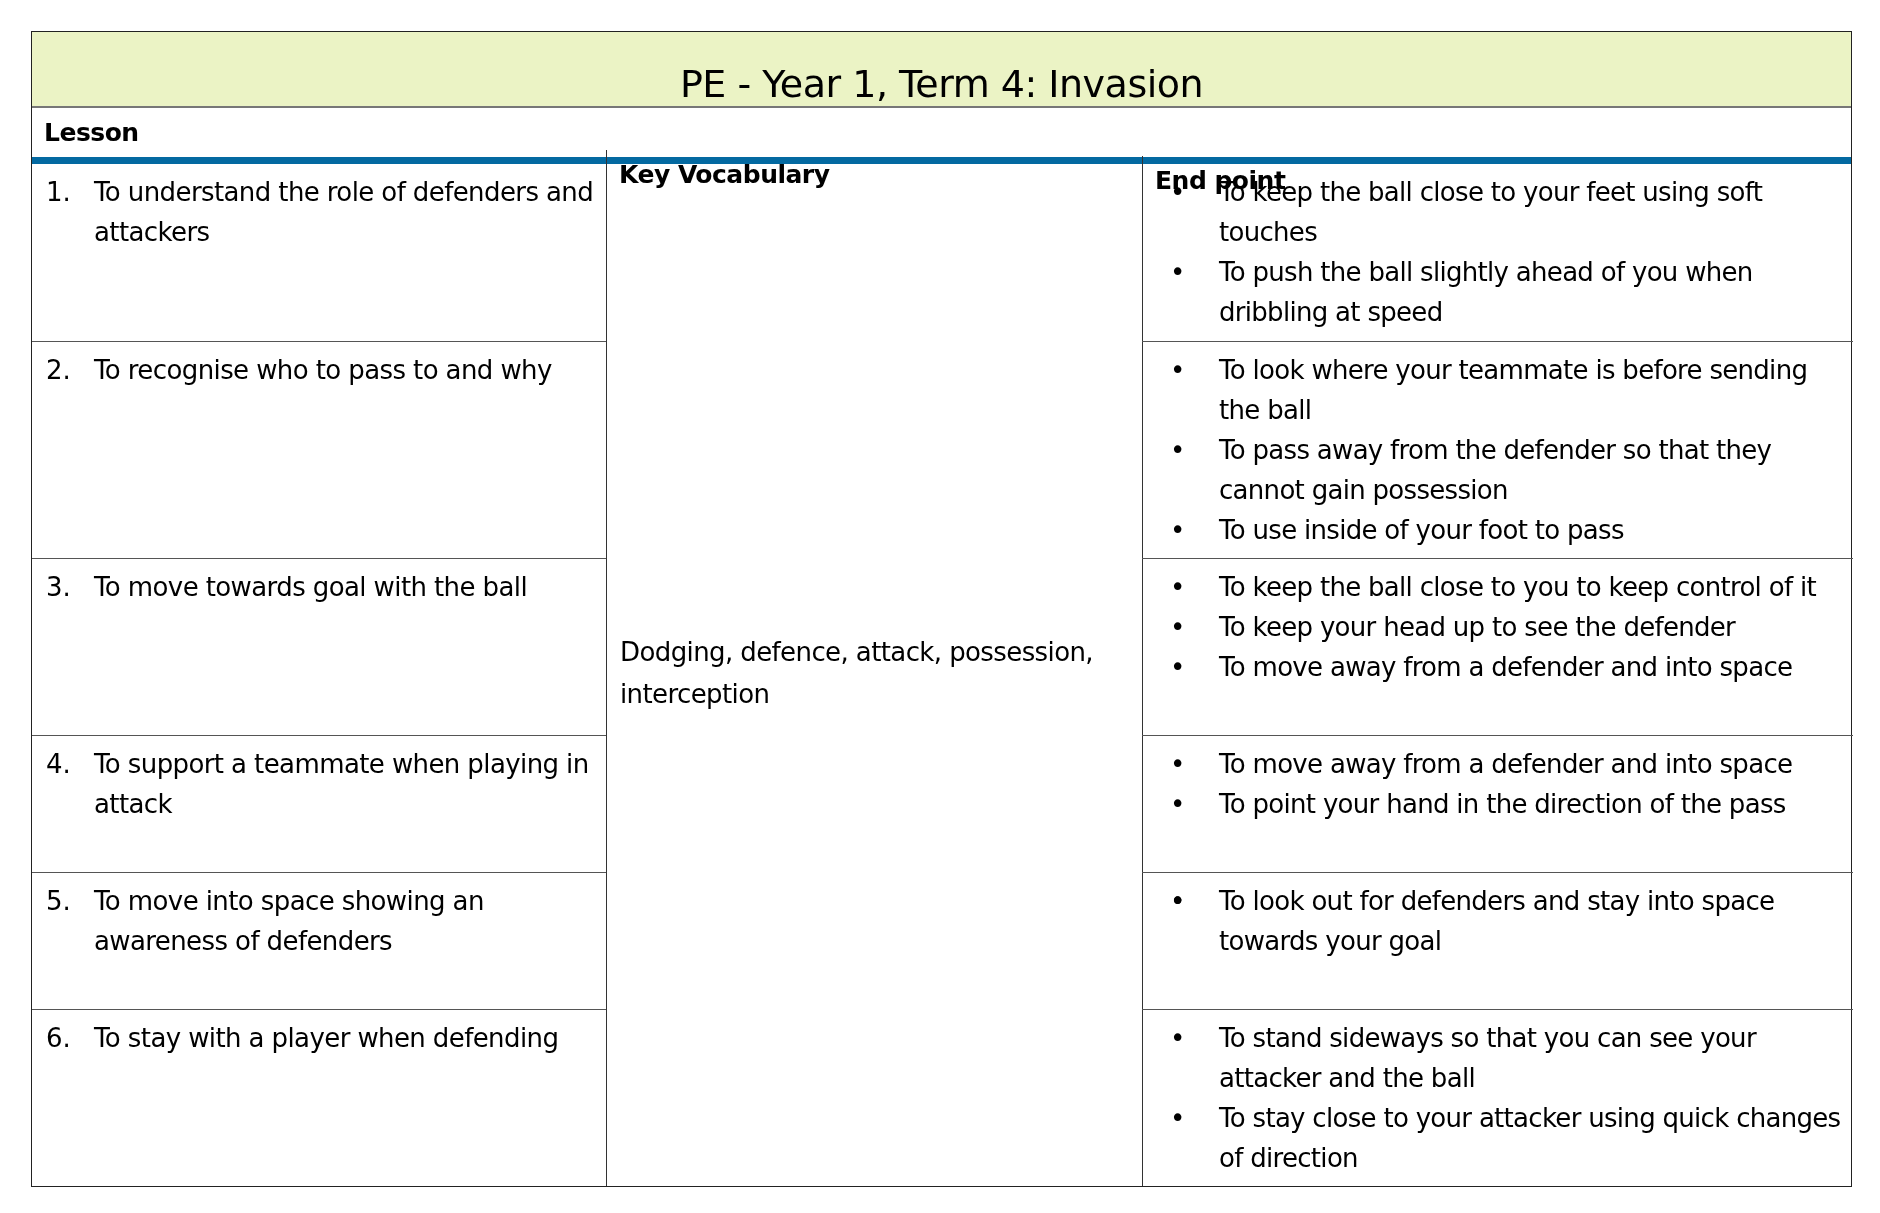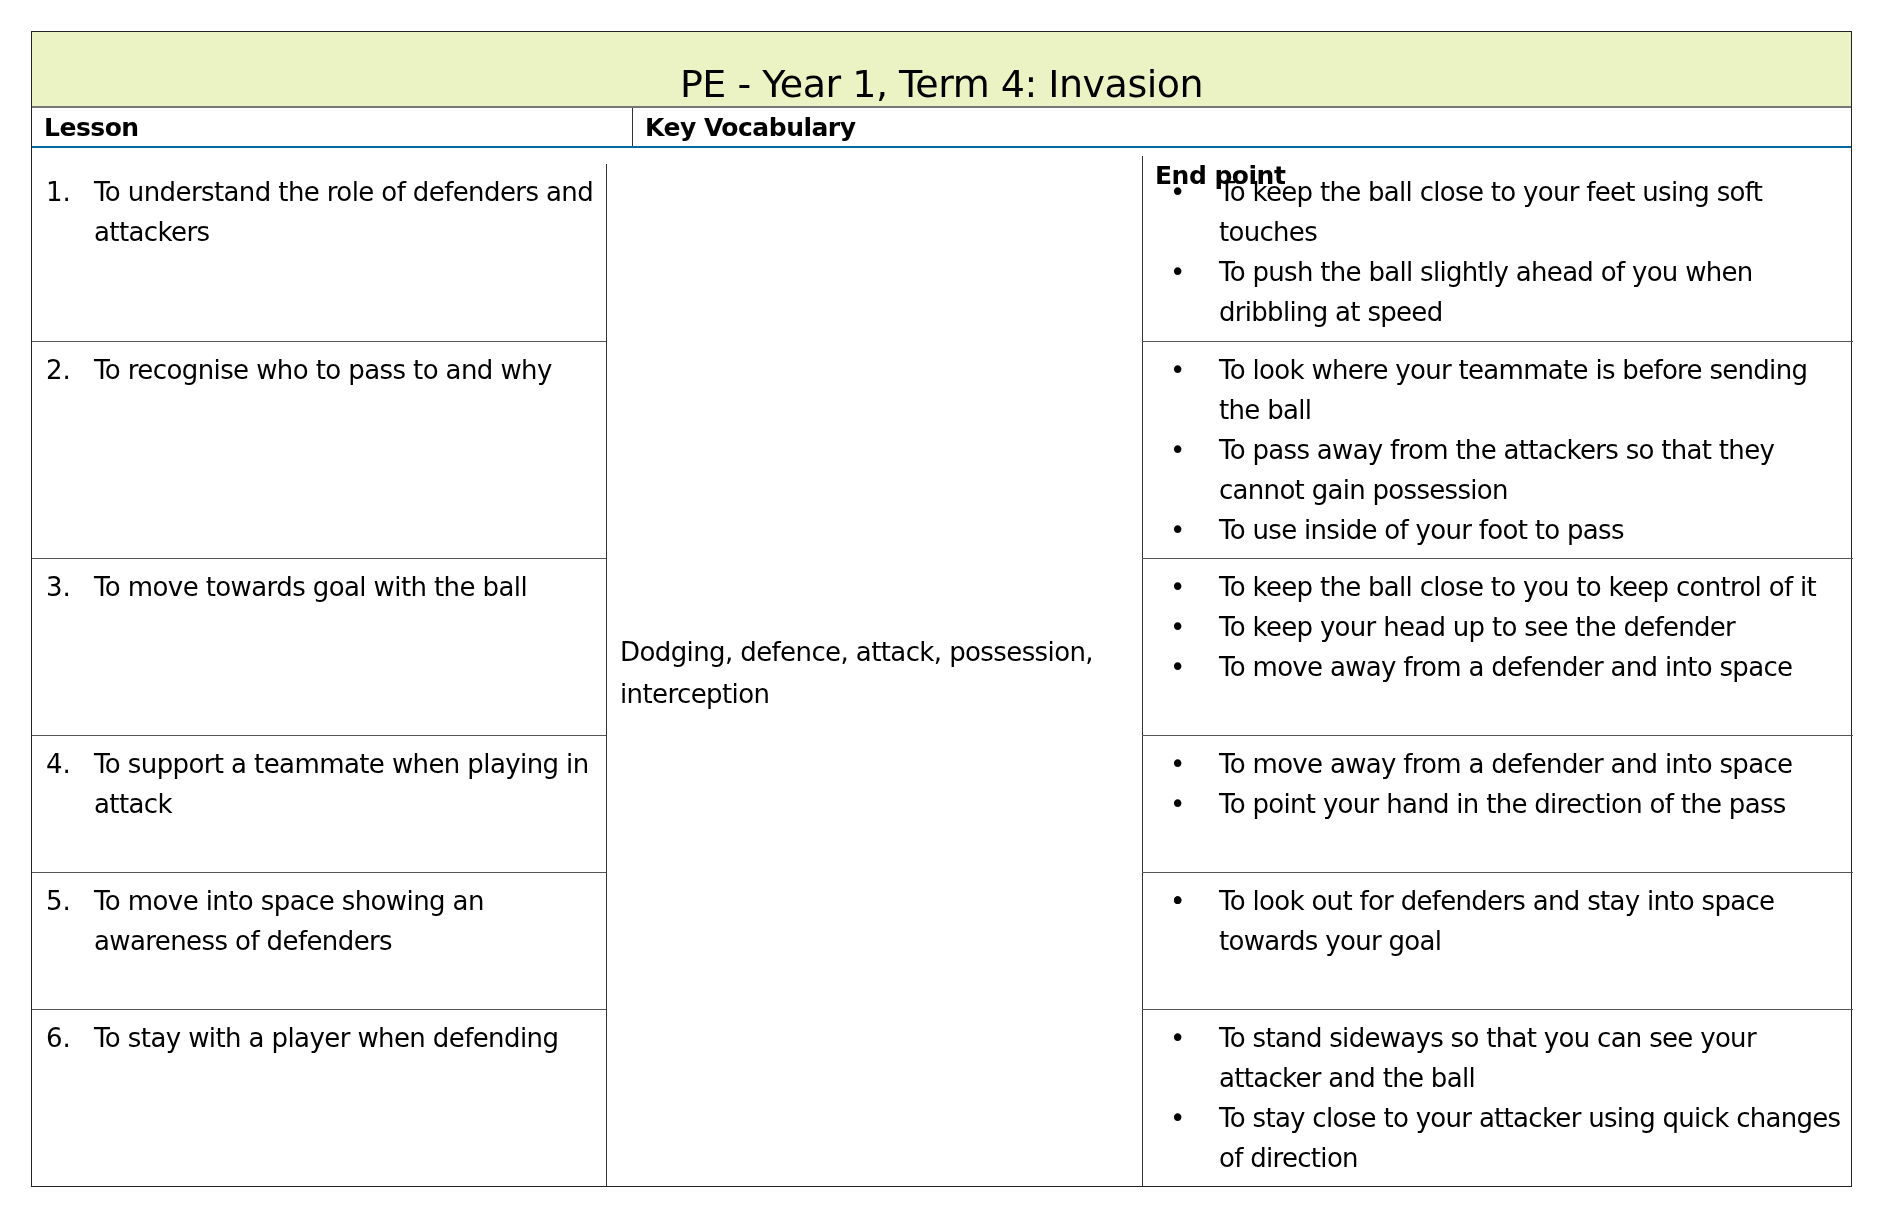--- a/index.html
+++ b/index.html
@@ -4,26 +4,26 @@
 <style>
   html, body { margin: 0; padding: 0; background: #ffffff; }
   body { width: 1880px; height: 1213px; position: relative; overflow: hidden;
          font-family: "DejaVu Sans", sans-serif; color: #000; }
   .doc-table { position: absolute; left: 31px; top: 31px; width: 1821px; height: 1156px;
                border: 1.5px solid #222; box-sizing: border-box; }
   .title-row { position: absolute; left: 0; top: 0; width: 100%; height: 76px;
                background: #ebf3c5; border-bottom: 2px solid #777; box-sizing: border-box;
                display: flex; align-items: flex-end; justify-content: center; }
   .title-text { font-size: 38px; letter-spacing: -0.5px; margin-top: 4px; }
-  .header-row { position: absolute; left: 0; top: 76px; width: 100%; height: 40px;
-                border-bottom: 2px solid #0369a1; box-sizing: border-box; }
+  .header-row { position: absolute; left: 0; top: 76px; width: 100%; height: 56px;
+                border-bottom: 7px solid #0369a1; box-sizing: border-box; }
   .hcell { position: absolute; top: 0; height: 100%; box-sizing: border-box;
            font-weight: bold; font-size: 25px; padding-left: 12px; display: flex; align-items: center; letter-spacing: -0.5px; }
   .col1 { left: 0; width: 574px; }
-  .col2 { left: 600px; width: 536px; border-left: 1.5px solid #333; }
+  .col2 { left: 574px; width: 536px; border-left: 1.5px solid #333; margin-top: 42px; }
   .col3 { left: 1110px; width: 711px; border-left: 1.5px solid #333; margin-top: 48px; }
   .vline { position: absolute; top: 132px; bottom: 0; width: 0; border-left: 1.5px solid #333; }
   .lesson-cell { position: absolute; left: 0; width: 574px; box-sizing: border-box;
                  border-bottom: 1.5px solid #555; }
   .end-cell { position: absolute; left: 1110px; width: 711px; box-sizing: border-box;
               border-bottom: 1.5px solid #555; }
   .last { border-bottom: none; }
   .lesson-num { position: absolute; left: 14px; top: 8px; font-size: 26px; line-height: 40px; }
   .lesson-text { position: absolute; left: 62px; right: 12px; top: 8px; font-size: 26px; line-height: 40px; letter-spacing: -0.6px; }
   .vocab-cell { position: absolute; left: 574px; top: 132px; width: 536px; bottom: 4px;
@@ -61,21 +61,21 @@
     </ul>
   </div>
 
   <div class="lesson-cell" style="top:310px;height:217px">
     <span class="lesson-num">2.</span>
     <span class="lesson-text">To recognise who to pass to and why</span>
   </div>
   <div class="end-cell" style="top:310px;height:217px">
     <ul class="points">
       <li><span class="bullet">•</span><span>To look where your teammate is before sending the ball</span></li>
-      <li><span class="bullet">•</span><span>To pass away from the attackers so that they cannot gain possession</span></li>
+      <li><span class="bullet">•</span><span>To pass away from the defender so that they cannot gain possession</span></li>
       <li><span class="bullet">•</span><span>To use inside of your foot to pass</span></li>
     </ul>
   </div>
 
   <div class="lesson-cell" style="top:527px;height:177px">
     <span class="lesson-num">3.</span>
     <span class="lesson-text">To move towards goal with the ball</span>
   </div>
   <div class="end-cell" style="top:527px;height:177px">
     <ul class="points">

